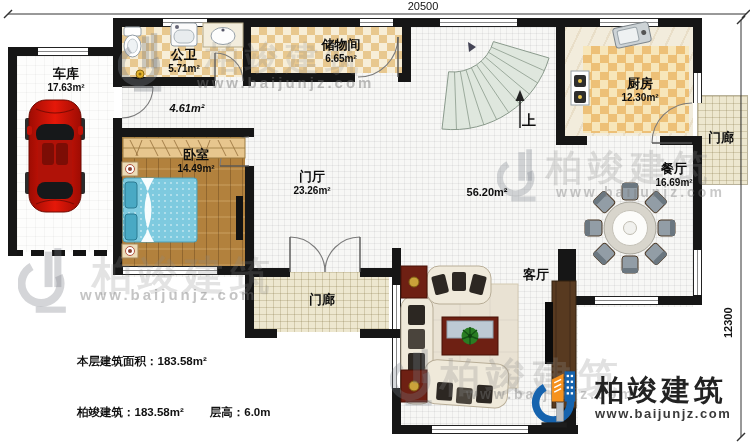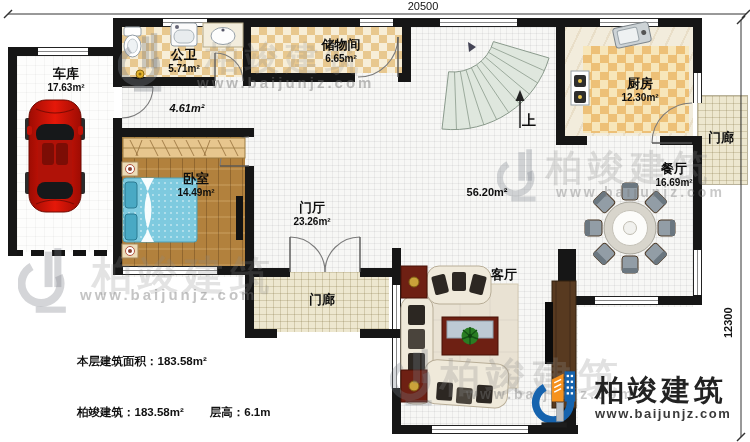--- a/index.html
+++ b/index.html
@@ -407,40 +407,40 @@
     <div class="rname">公卫</div>
     <div class="rarea">5.71m²</div>
   </div>
   <div class="rlabel" style="left:341px;top:51px;">
     <div class="rname">储物间</div>
     <div class="rarea">6.65m²</div>
   </div>
   <div class="rlabel" style="left:187px;top:108px;">
     <div class="rarea" style="font-size:11px;font-style:italic;">4.61m²</div>
   </div>
-  <div class="rlabel" style="left:196px;top:185px;">
+  <div class="rlabel" style="left:196px;top:161px;">
     <div class="rname">卧室</div>
     <div class="rarea">14.49m²</div>
   </div>
-  <div class="rlabel" style="left:312px;top:183px;margin-top:31px;">
+  <div class="rlabel" style="left:312px;top:183px;">
     <div class="rname">门厅</div>
     <div class="rarea">23.26m²</div>
   </div>
   <div class="rlabel" style="left:487px;top:192px;">
     <div class="rarea" style="font-size:11px;">56.20m²</div>
   </div>
   <div class="rlabel" style="left:640px;top:90px;">
     <div class="rname">厨房</div>
     <div class="rarea">12.30m²</div>
   </div>
   <div class="rlabel" style="left:674px;top:175px;">
     <div class="rname">餐厅</div>
     <div class="rarea">16.69m²</div>
   </div>
-  <div class="rlabel" style="left:504px;top:275px;text-align:right;">
+  <div class="rlabel" style="left:536px;top:275px;text-align:right;">
     <div class="rname">客厅</div>
   </div>
   <div class="rlabel" style="left:721px;top:138px;">
     <div class="rname">门廊</div>
   </div>
   <div class="rlabel" style="left:322px;top:300px;">
     <div class="rname">门廊</div>
   </div>
   <div class="rlabel" style="left:529px;top:121px;">
     <div class="uplabel">上</div>
@@ -448,21 +448,21 @@
 
   <div class="dim-top">20500</div>
   <div class="dim-right">12300</div>
 
   <div class="titleblock">
     <div class="tb-stats">
       <div class="tb-row">
         <span>本层建筑面积：</span><span>183.58m²</span>
       </div>
       <div class="tb-row">
-        <span>柏竣建筑：</span><span>183.58m²</span><span class="tb-gap">层高：</span><span>6.1m</span>
+        <span>柏竣建筑：</span><span>183.58m²</span><span class="tb-gap">层高：</span><span>6.0m</span>
       </div>
     </div>
   </div>
 
   <div class="brand">
     <svg width="58" height="74" viewBox="0 0 100 112">
       <circle cx="38" cy="64" r="30" fill="none" stroke="#1563ae" stroke-width="13" stroke-dasharray="138 51" transform="rotate(-24 38 64)"></circle>
       <polygon points="36,24 56,14 56,62 36,62" fill="#f6921e"></polygon>
       <path d="M40,30 L52,24 M40,38 L52,32 M40,46 L52,40" stroke="#fff" stroke-width="2.5" fill="none"></path>
       <rect x="58" y="10" width="18" height="52" fill="#1563ae"></rect>

